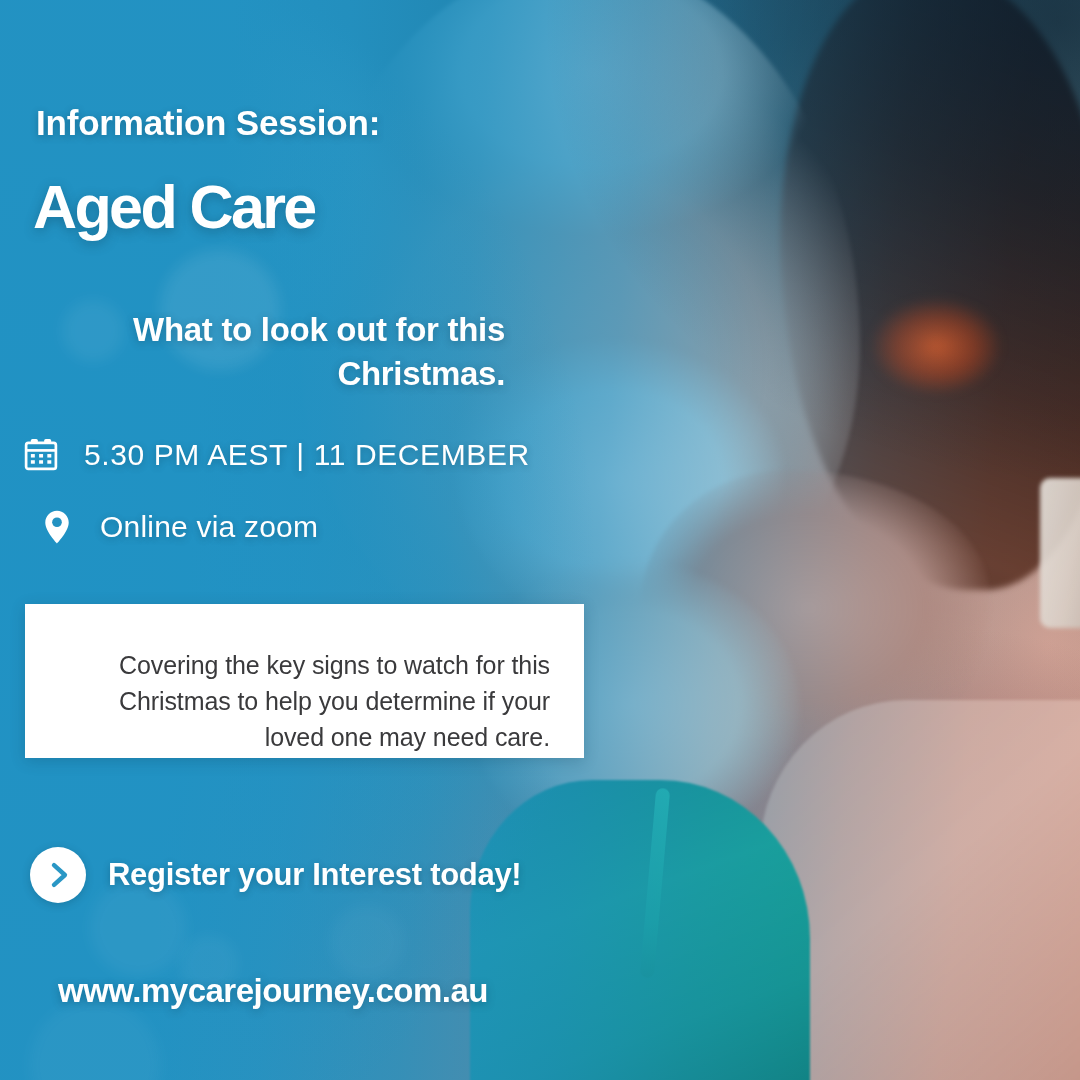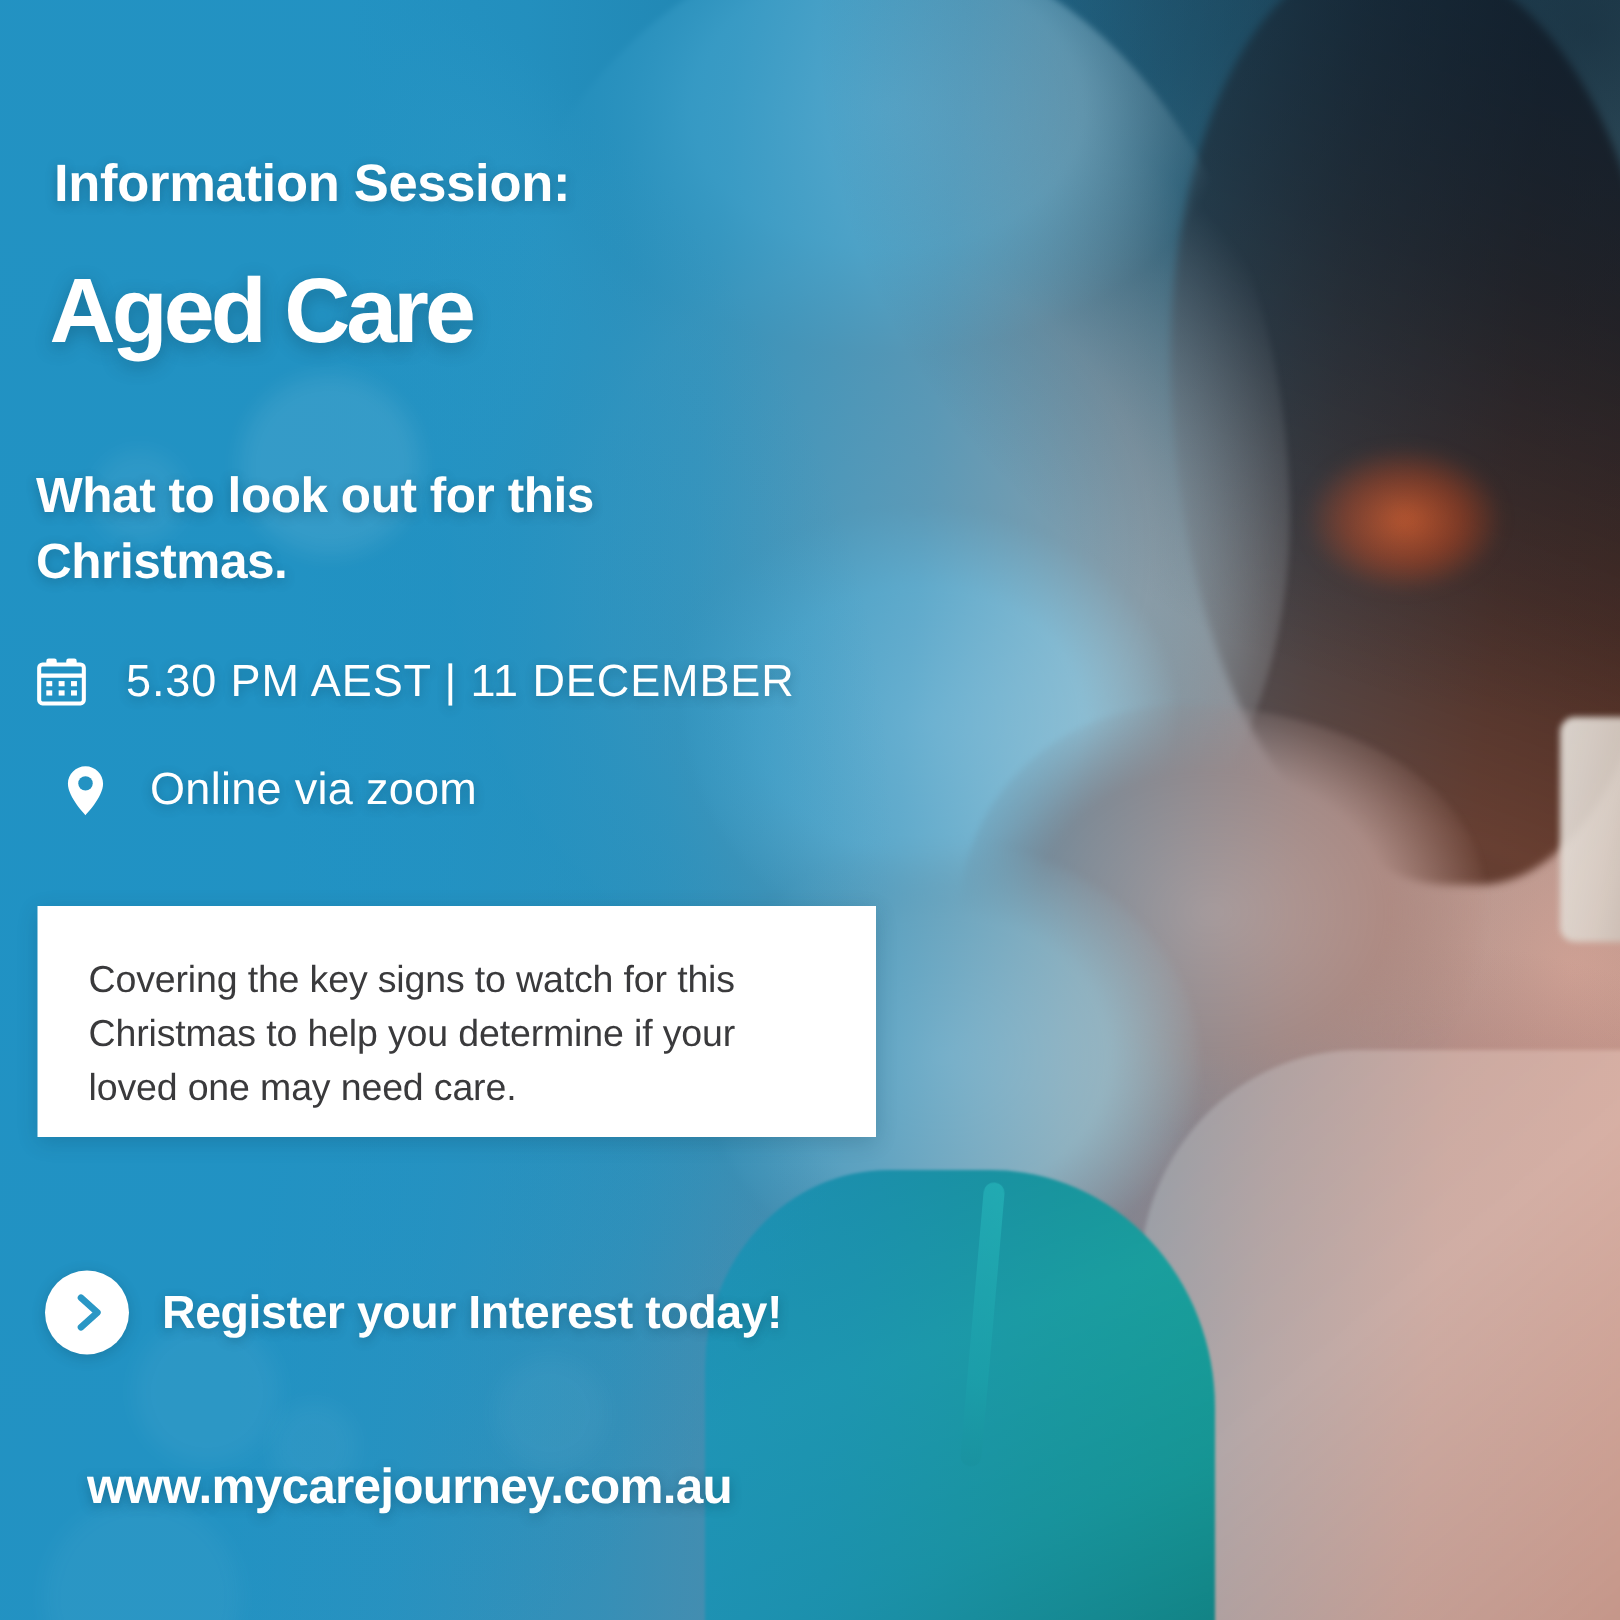--- a/index.html
+++ b/index.html
@@ -4,20 +4,21 @@
 <style>
   html,body{margin:0;padding:0;background:#111;}
   *{box-sizing:border-box;}
 
   .poster{
     position:relative;
     width:1080px;height:1080px;
     overflow:hidden;
     font-family:"Liberation Sans", sans-serif;
     background:#8b5cf6;
+    text-align:right;
   }
 
   
   .photo{position:absolute;inset:0;overflow:hidden;}
 
   
   .ph-base{
     position:absolute;inset:0;
     background:
       radial-gradient(ellipse 40% 34% at 86% 92%, #c79487 0%, #b5827a 55%, rgba(170,125,117,0) 100%),
@@ -140,42 +141,42 @@
     position:absolute;left:36px;top:103px;
     font-size:35px;font-weight:bold;color:#fff;letter-spacing:-.2px;
     text-shadow:0 2px 7px rgba(10,50,70,.34);
   }
   .headline{
     position:absolute;left:33px;top:178px;
     font-size:61px;font-weight:bold;color:#fff;line-height:.98;letter-spacing:-2.6px;
     text-shadow:0 3px 12px rgba(10,50,70,.34);
   }
   .subhead{
-    position:absolute;left:24px;top:308px;width:470px;
+    position:absolute;left:35px;top:308px;width:470px;
     font-size:33px;font-weight:bold;color:#fff;line-height:1.34;letter-spacing:-.3px;
     text-shadow:0 2px 8px rgba(10,50,70,.32);
   }
 
   .meta-row{position:absolute;display:flex;align-items:center;gap:22px;}
   .meta-date{left:20px;top:436px;}
   .meta-loc{left:36px;top:508px;}
   .meta-text{
     font-size:30px;color:#fff;font-weight:normal;letter-spacing:.2px;
     text-shadow:0 2px 7px rgba(10,50,70,.32);
   }
   .meta-text.caps{letter-spacing:.6px;}
   .icon-wrap{width:42px;display:flex;justify-content:center;align-items:center;}
 
   .infobox{
     position:absolute;left:25px;top:604px;width:559px;height:154px;
     background:#fff;
     box-shadow:0 3px 14px rgba(8,46,66,.20);
   }
   .infobox p{
-    margin:0;padding:32px 34px 0 34px;
+    margin:0;padding:44px 34px 0 34px;
     font-size:25px;line-height:1.43;color:#3a3a3c;letter-spacing:-.1px;
   }
 
   .cta{position:absolute;left:30px;top:847px;display:flex;align-items:center;gap:22px;}
   .cta-circle{
     width:56px;height:56px;border-radius:50%;background:#fff;
     display:flex;align-items:center;justify-content:center;
     box-shadow:0 2px 9px rgba(8,46,66,.22);
   }
   .cta-label{

